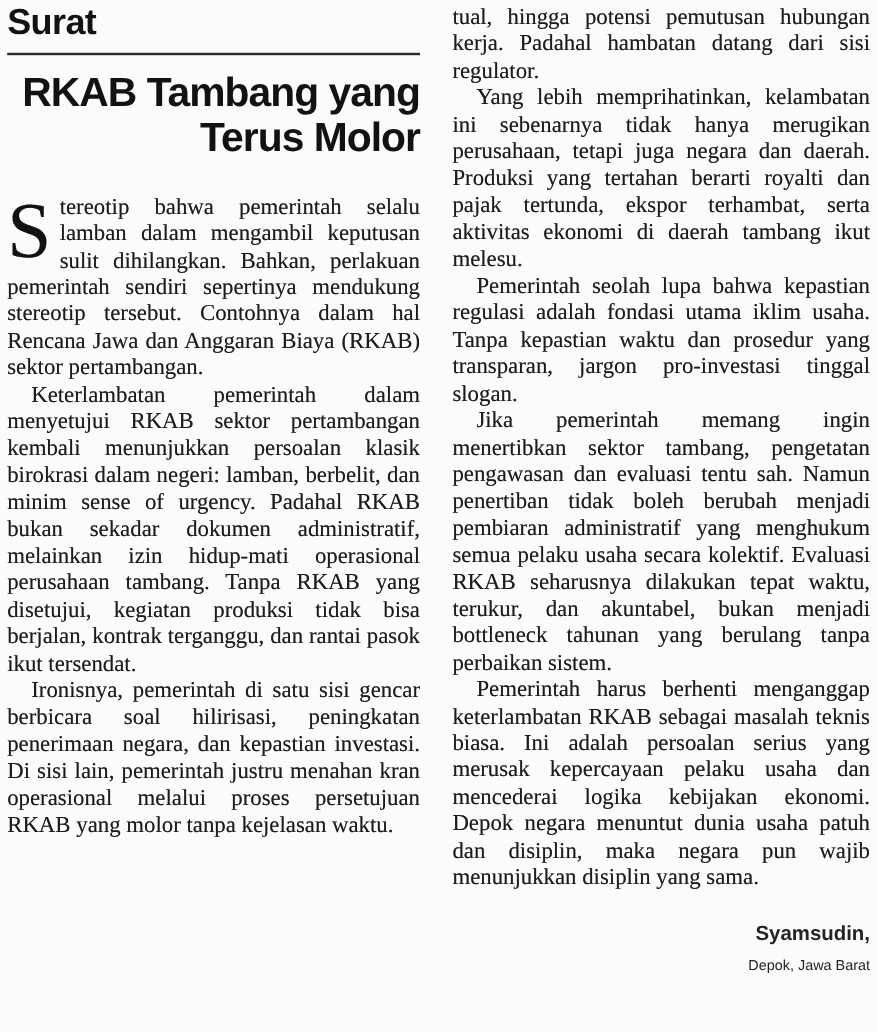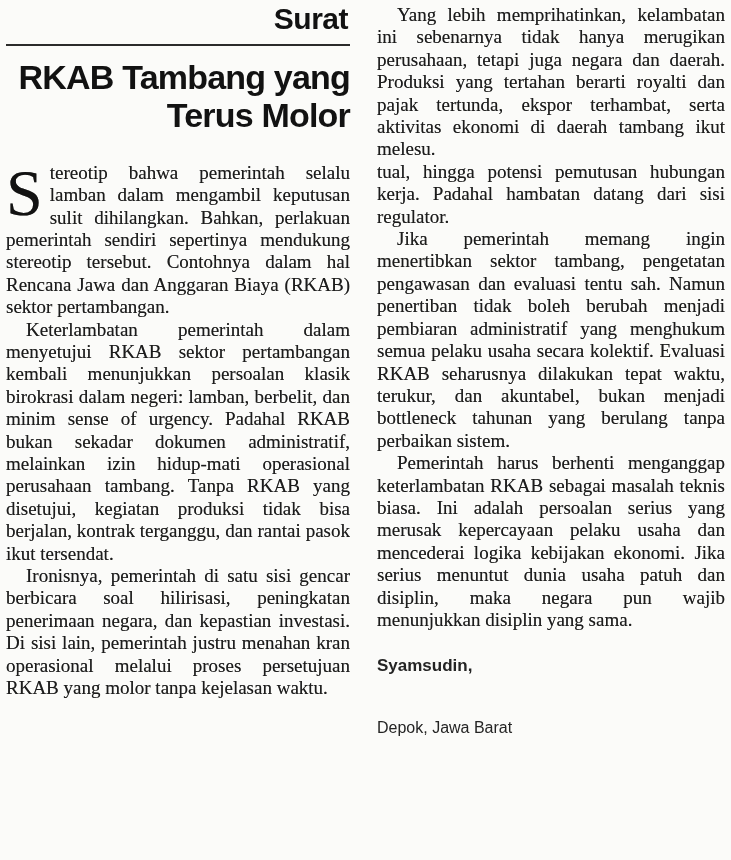--- a/index.html
+++ b/index.html
@@ -21,21 +21,21 @@
   .col{position:absolute;top:0;}
   .col-left{left:6px;width:344px;top:0;}
   .col-right{left:377px;width:348px;top:4px;}
 
   .kicker{
     font-family:"Liberation Sans", sans-serif;
     font-weight:700;
     font-size:30px;
     line-height:1.12;
     letter-spacing:-0.5px;
-    text-align:right;
+    text-align:left;
     color:var(--headline-ink);
     margin:2px 2px 8px 0;
   }
   .rule{
     border:0;border-top:2px solid var(--rule);
     margin:0 0 12px;
   }
   .headline{
     font-family:"Liberation Sans", sans-serif;
     font-weight:700;
@@ -57,46 +57,48 @@
   .dropcap{
     float:left;
     font-size:66px;
     line-height:52px;
     padding:5px 7px 0 0;
     color:var(--headline-ink);
   }
   .it{}
   .signature{
     margin-top:22px;
+    text-align:right;
     font-family:"Liberation Sans", sans-serif;
     color:#242424;
   }
   .sig-name{font-weight:700;font-size:17px;line-height:26px;}
-  .sig-loc{font-size:16px;line-height:26px;margin-top:36px;}
+  .sig-loc{font-size:12px;line-height:26px;}
 </style>
 </head>
 <body>
 
 <div class="page">
 
   <div class="col col-left">
     <div class="kicker">Surat</div>
     <hr class="rule">
     <h1 class="headline">RKAB Tambang yang Terus Molor</h1>
 
   <p class="para"><span class="dropcap">S</span><span>tereotip bahwa pemerintah selalu lamban dalam mengambil keputusan sulit dihilangkan. Bahkan, perlakuan pemerintah sendiri sepertinya mendukung stereotip tersebut. Contohnya dalam hal Rencana Jawa dan Anggaran Biaya (RKAB) sektor pertambangan.</span></p>
       <p class="para indent"><span>Keterlambatan pemerintah dalam menyetujui RKAB sektor pertambangan kembali menunjukkan persoalan klasik birokrasi dalam negeri: lamban, berbelit, dan minim </span><span class="it">sense of urgency</span><span>. Padahal RKAB bukan sekadar dokumen administratif, melainkan izin hidup-mati operasional perusahaan tambang. Tanpa RKAB yang disetujui, kegiatan produksi tidak bisa berjalan, kontrak terganggu, dan rantai pasok ikut tersendat.</span></p>
       <p class="para indent"><span>Ironisnya, pemerintah di satu sisi gencar berbicara soal hilirisasi, peningkatan penerimaan negara, dan kepastian investasi. Di sisi lain, pemerintah justru menahan kran operasional melalui proses persetujuan RKAB yang molor tanpa kejelasan waktu.</span></p>
     </div>
 
   <div class="col col-right">
 
-  <p class="para indent"><span>Yang lebih memprihatinkan, kelambatan ini sebenarnya tidak hanya merugikan perusahaan, tetapi juga negara dan daerah. Produksi yang tertahan berarti royalti dan pajak tertunda, ekspor terhambat, serta aktivitas ekonomi di daerah tambang ikut melesu.</span></p>
-      <p class="para"><span>tual, hingga potensi pemutusan hubungan kerja. Padahal hambatan datang dari sisi regulator.</span></p>
+  <p class="para"><span>tual, hingga potensi pemutusan hubungan kerja. Padahal hambatan datang dari sisi regulator.</span></p>
+      <p class="para indent"><span>Yang lebih memprihatinkan, kelambatan ini sebenarnya tidak hanya merugikan perusahaan, tetapi juga negara dan daerah. Produksi yang tertahan berarti royalti dan pajak tertunda, ekspor terhambat, serta aktivitas ekonomi di daerah tambang ikut melesu.</span></p>
+      <p class="para indent"><span>Pemerintah seolah lupa bahwa kepastian regulasi adalah fondasi utama iklim usaha. Tanpa kepastian waktu dan prosedur yang transparan, jargon pro-investasi tinggal slogan.</span></p>
       <p class="para indent"><span>Jika pemerintah memang ingin menertibkan sektor tambang, pengetatan pengawasan dan evaluasi tentu sah. Namun penertiban tidak boleh berubah menjadi pembiaran administratif yang menghukum semua pelaku usaha secara kolektif. Evaluasi RKAB seharusnya dilakukan tepat waktu, terukur, dan akuntabel, bukan menjadi </span><span class="it">bottleneck</span><span> tahunan yang berulang tanpa perbaikan sistem.</span></p>
-      <p class="para indent"><span>Pemerintah harus berhenti menganggap keterlambatan RKAB sebagai masalah teknis biasa. Ini adalah persoalan serius yang merusak kepercayaan pelaku usaha dan mencederai logika kebijakan ekonomi. Jika serius menuntut dunia usaha patuh dan disiplin, maka negara pun wajib menunjukkan disiplin yang sama.</span></p>
+      <p class="para indent"><span>Pemerintah harus berhenti menganggap keterlambatan RKAB sebagai masalah teknis biasa. Ini adalah persoalan serius yang merusak kepercayaan pelaku usaha dan mencederai logika kebijakan ekonomi. Depok negara menuntut dunia usaha patuh dan disiplin, maka negara pun wajib menunjukkan disiplin yang sama.</span></p>
       <div class="signature">
         <div class="sig-name">Syamsudin,</div>
         <div class="sig-loc">Depok, Jawa Barat</div>
       </div>
     </div>
 
 </div>
 
 </body></html>

